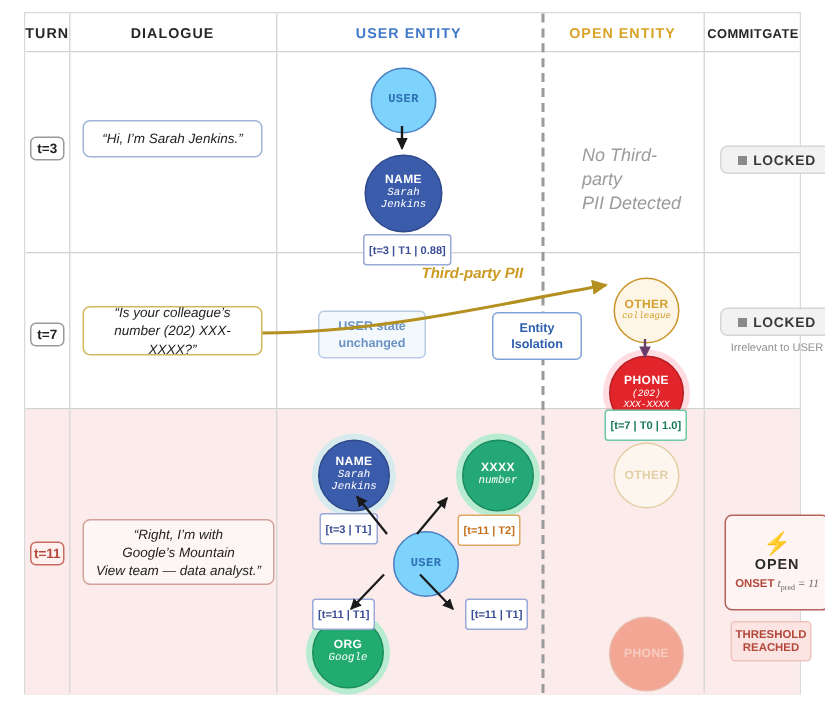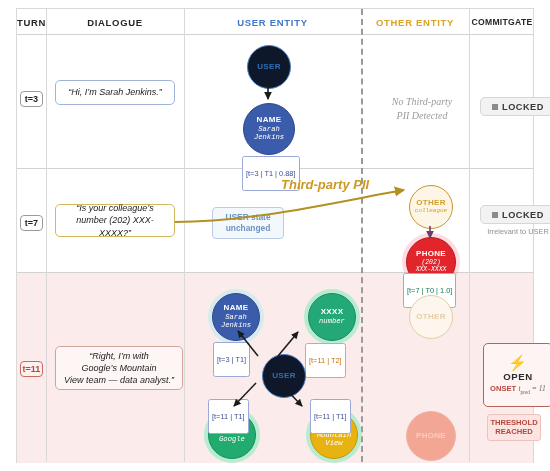--- a/index.html
+++ b/index.html
@@ -52,53 +52,53 @@
   .b3{left:38px;top:337px;width:128px;height:44px;border:1.4px solid #d4a29d;
       background:#fdf6f5;}
 
   
   .node{position:absolute;border-radius:50%;box-sizing:border-box;
         display:flex;flex-direction:column;align-items:center;justify-content:center;
         text-align:center;line-height:1.12;}
   .node .nlab{font-size:8px;font-weight:bold;letter-spacing:.3px;}
   .node .nval{font-size:7.2px;font-style:italic;font-family:Liberation Mono, monospace;}
 
-  .n-user-root{background:#0f172a;border:1.6px solid #4a7fc1;color:#2f6fb5;}
+  .n-user-root{background:#7dd3fc;border:1.6px solid #4a7fc1;color:#2f6fb5;font-family:Liberation Mono, monospace;}
   .n-name{background:#3b5bab;border:1.6px solid #2f4a8c;color:#fff;}
   .n-other{background:#fdf6e6;border:1.6px solid #c9952a;color:#d1a02f;}
   .n-phone{background:#e1252b;border:1.6px solid #b71c20;color:#fff;}
   .n-occup{background:#24a877;border:1.6px solid #1c8a61;color:#fff;}
   .n-org{background:#22ab6f;border:1.6px solid #1b8c5a;color:#fff;}
   .n-loc{background:#e8b311;border:1.6px solid #c59709;color:#fff;}
   .n-ghost-other{background:#fdf6ef;border:1.6px solid #e4cfa4;color:#e3cfa6;}
   .n-ghost-phone{background:#f3a694;border:1.6px solid #e8b8a9;color:#f8cdc1;}
 
   .glow-green{box-shadow:0 0 0 4px rgba(90,235,175,.42);}
   .glow-pink{box-shadow:0 0 0 4px rgba(255,140,160,.30);}
   .glow-cyan{box-shadow:0 0 0 4px rgba(150,235,245,.35);}
 
   
   .tag{position:absolute;box-sizing:border-box;background:#fff;
-       font-size:7.4px;font-weight:normal;white-space:nowrap;
-       padding:12px 3px;border-radius:2.5px;}
+       font-size:7.4px;font-weight:bold;white-space:nowrap;
+       padding:5px 3px;border-radius:2.5px;}
   .tag-blue{border:1px solid #9aa9d6;color:#3c4f96;}
   .tag-green{border:1px solid #6fc9a4;color:#17795a;}
   .tag-orange{border:1px solid #e0a764;color:#c4701a;}
 
   
   .annot{position:absolute;box-sizing:border-box;border-radius:4px;text-align:center;
          font-size:8.4px;line-height:1.3;padding:4px 5px;}
   .an-userstate{left:195px;top:198px;width:72px;border:1.2px solid #b9cbe5;
                 background:#f3f8fd;color:#6b93c4;font-weight:bold;}
   .an-isolation{left:311px;top:199px;width:60px;border:1.2px solid #7ea2d6;
                 background:#fff;color:#2e5fae;font-weight:bold;}
 
-  .freetext{position:absolute;font-size:10px;font-style:italic;text-align:center;
-            line-height:1.35;color:#9b9b9b;font-family:Liberation Serif, serif;}
-  .pii-label{position:absolute;font-size:13px;font-style:italic;font-weight:bold;
+  .freetext{position:absolute;font-size:12px;font-style:italic;text-align:left;
+            line-height:1.35;color:#9b9b9b;}
+  .pii-label{position:absolute;font-size:10px;font-style:italic;font-weight:bold;
              color:#cc9a22;white-space:nowrap;}
 
   
   .gate{position:absolute;box-sizing:border-box;border-radius:5px;text-align:center;}
   .gate-locked{background:#f2f2f2;border:1px solid #d6d6d6;
                display:flex;align-items:center;justify-content:center;gap:4px;
                font-size:9.2px;font-weight:bold;color:#383838;letter-spacing:.5px;}
   .lockglyph{width:6px;height:6px;background:#8a8a8a;display:inline-block;}
   .gate-sub{position:absolute;width:100%;text-align:center;font-size:7.4px;color:#8f8f8f;}
 
@@ -128,21 +128,21 @@
     <div class="rowband band-r3"></div>
 
     <div class="vline v1"></div>
     <div class="vline v2"></div>
     <div class="vline v3"></div>
     <div class="dashline"></div>
 
     <div class="hdr hdr-turn">TURN</div>
     <div class="hdr hdr-dlg">DIALOGUE</div>
     <div class="hdr hdr-user">USER ENTITY</div>
-    <div class="hdr hdr-other">OTHER ENTITY</div>
+    <div class="hdr hdr-other">OPEN ENTITY</div>
     <div class="hdr hdr-commit">COMMITGATE</div>
 
     <div class="turnchip normal" style="top:82px;">t=3</div>
 
     <div class="bubble b1">“Hi, I’m Sarah Jenkins.”</div>
 
     <div class="node n-user-root" style="left:230px;top:36px;width:44px;height:44px;">
       <span class="nlab">USER</span>
     </div>
     <div class="node n-name" style="left:226px;top:94px;width:52px;height:52px;">
@@ -161,20 +161,22 @@
 
     <div class="turnchip normal" style="top:206px;">t=7</div>
 
     <div class="bubble b2" style="white-space:pre-line;">“Is your colleague’s
 number (202) XXX-XXXX?”</div>
 
     <div class="pii-label" style="left:264px;top:168px;">Third-party PII</div>
 
     <div class="annot an-userstate" style="white-space:pre-line;">USER state
 unchanged</div>
+    <div class="annot an-isolation" style="white-space:pre-line;">Entity
+Isolation</div>
 
     <div class="node n-other" style="left:392px;top:176px;width:44px;height:44px;">
       <span class="nlab">OTHER</span>
       <span class="nval" style="font-size:6px;">colleague</span>
     </div>
     <div class="node n-phone glow-pink" style="left:389px;top:228px;width:50px;height:50px;">
       <span class="nlab">PHONE</span>
       <span class="nval" style="white-space:pre-line;font-size:6.4px;">(202)
 XXX-XXXX</span>
     </div>
@@ -207,25 +209,20 @@
     <div class="node n-user-root" style="left:245px;top:345px;width:44px;height:44px;">
       <span class="nlab">USER</span>
     </div>
 
     <div class="node n-org glow-green" style="left:191px;top:402px;width:48px;height:48px;">
       <span class="nlab">ORG</span>
       <span class="nval">Google</span>
     </div>
     <div class="tag tag-blue" style="left:191px;top:390px;">[t=11 | T1]</div>
 
-    <div class="node n-loc glow-green" style="left:293px;top:402px;width:48px;height:48px;">
-      <span class="nlab">LOC</span>
-      <span class="nval" style="white-space:pre-line;">Mountain
-View</span>
-    </div>
     <div class="tag tag-blue" style="left:293px;top:390px;">[t=11 | T1]</div>
 
     <div class="node n-ghost-other" style="left:392px;top:286px;width:44px;height:44px;">
       <span class="nlab">OTHER</span>
     </div>
     <div class="node n-ghost-phone" style="left:389px;top:402px;width:50px;height:50px;">
       <span class="nlab">PHONE</span>
     </div>
 
     <div class="gate gate-open" style="left:466px;top:334px;width:70px;height:64px;">

